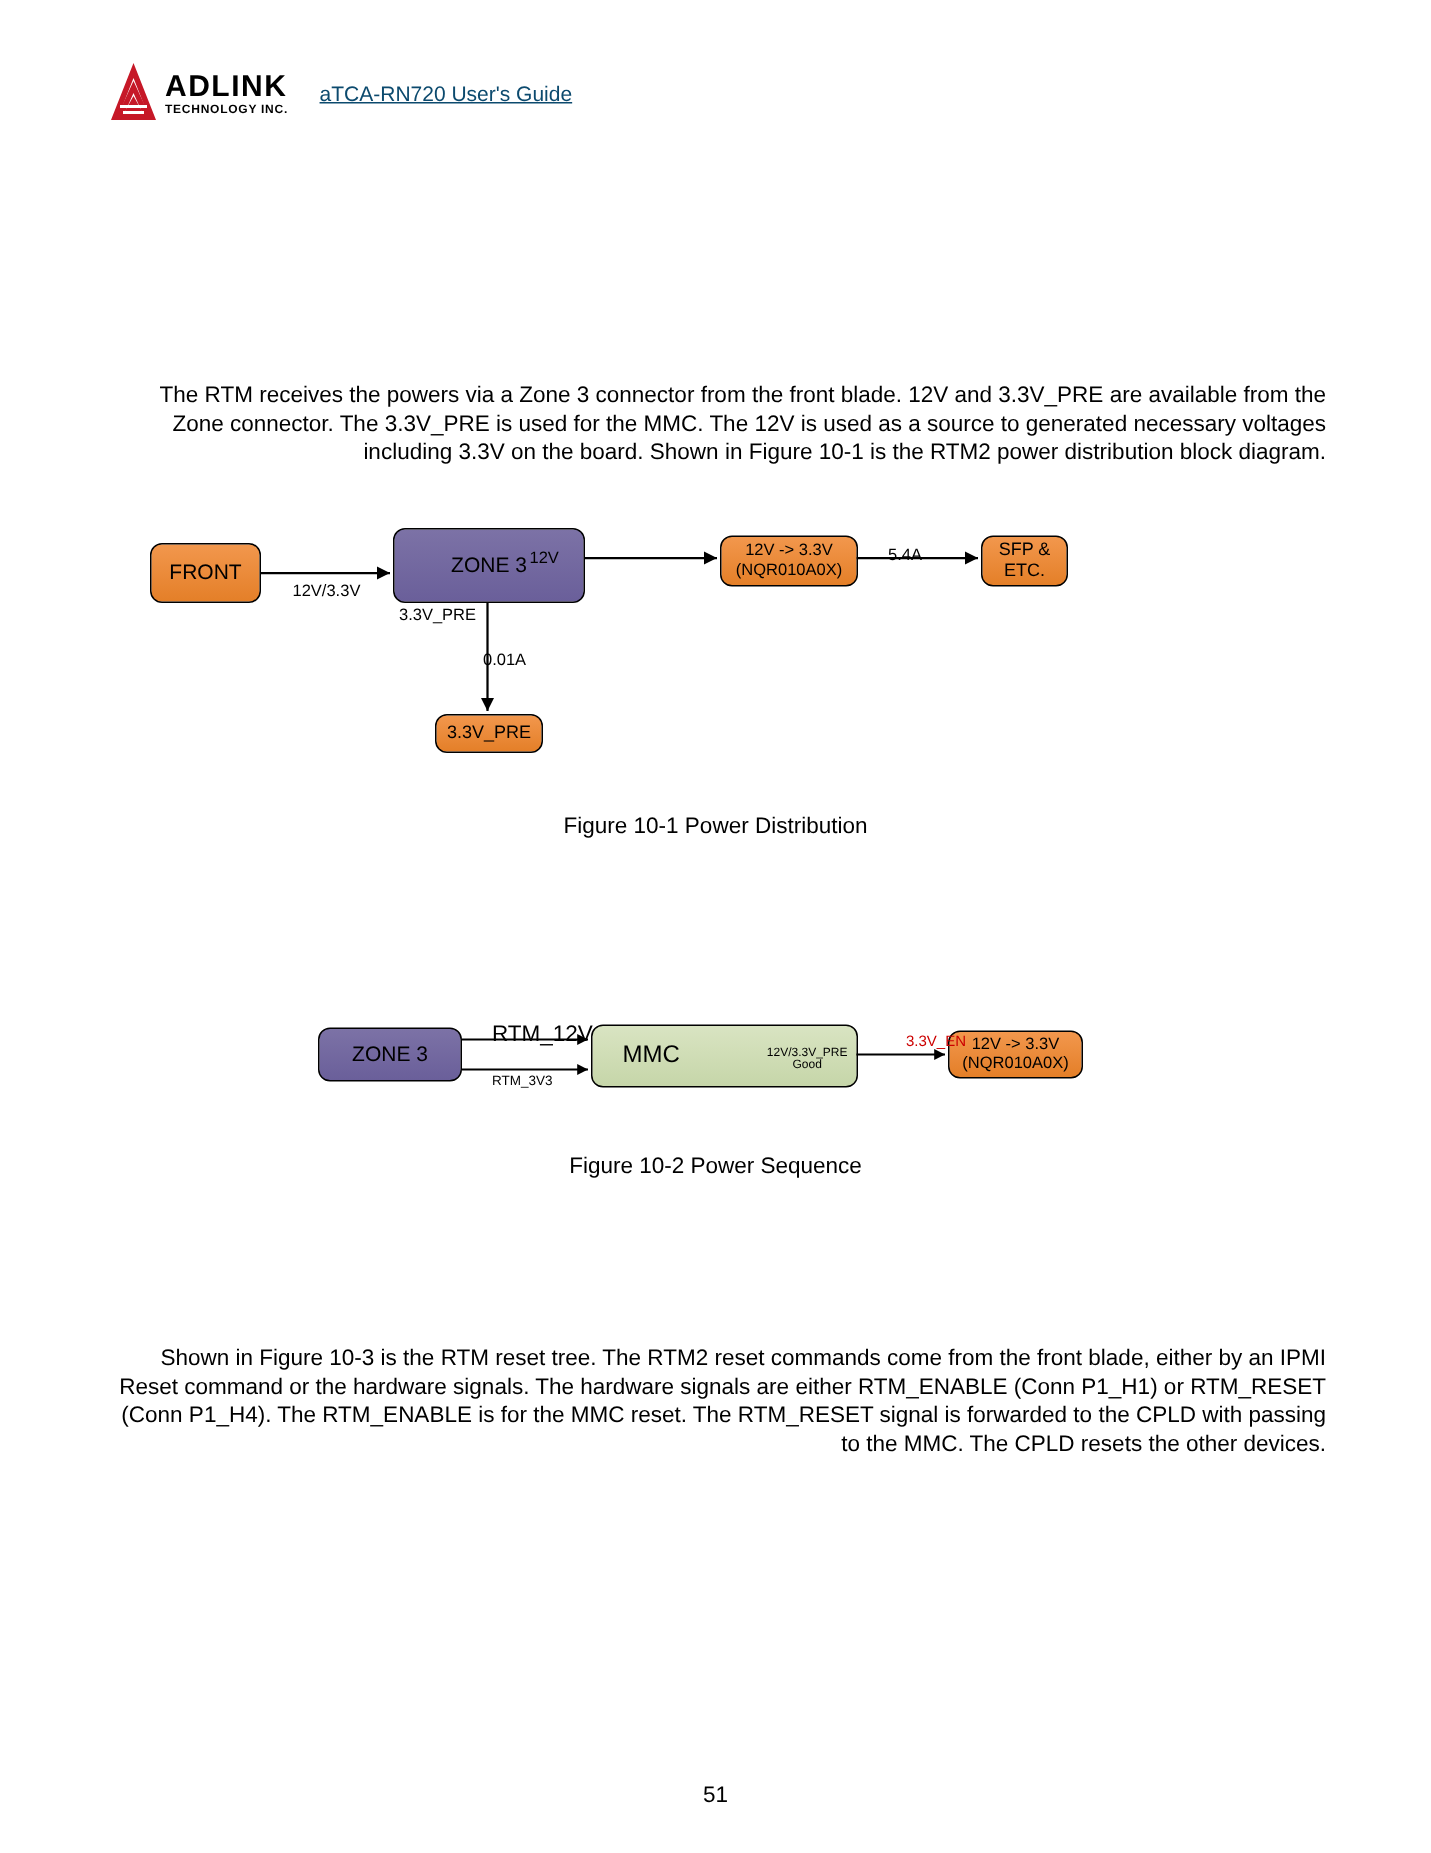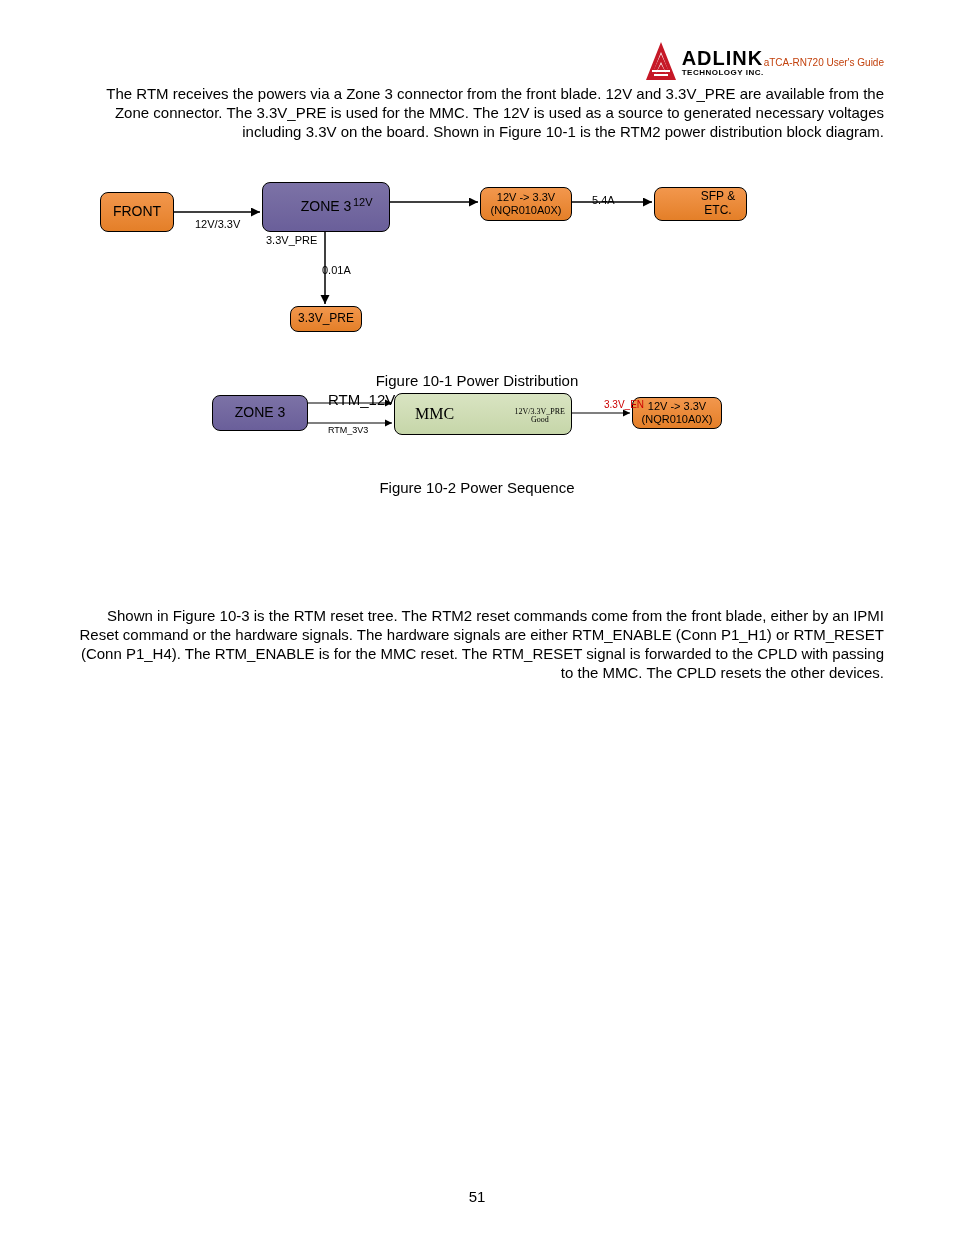--- a/index.html
+++ b/index.html
@@ -10,22 +10,24 @@
     color: #000;
     width: 954px;
     height: 1235px;
     position: relative;
   }
   .page {
     padding: 40px 70px 30px 70px;
   }
   .header {
     display: flex;
-    justify-content: flex-end;
+    justify-content: flex-start;
     align-items: center;
+    margin-bottom: 170px;
+    gap: 21px;
   }
   .logo {
     display: flex;
     align-items: center;
   }
   .logo-mark {
     width: 38px;
     height: 44px;
     margin-right: 2px;
   }
@@ -38,22 +40,23 @@
   }
   .logo-text-sub {
     font-size: 8px;
     font-weight: 900;
     letter-spacing: 0.5px;
     color: #000;
     font-family: Arial Black, Arial, sans-serif;
     margin-top: -2px;
   }
   .header-title {
-    font-size: 10px;
-    color: #c2410c;
+    font-size: 14px;
+    color: #0c4a6e;
+    text-decoration: underline;
   }
   .body-text {
     font-size: 15px;
     line-height: 1.28;
     margin-bottom: 40px;
     text-align: right;
   }
 
   
   .fig1 {
@@ -80,37 +83,37 @@
   }
   .lbl {
     position: absolute;
     font-size: 11px;
     white-space: nowrap;
   }
   .small8 { font-size: 8px; line-height: 1; }
   .caption {
     text-align: center;
     font-size: 15px;
+    margin-bottom: 120px;
   }
   .caption2 {
     text-align: center;
     font-size: 15px;
     margin-bottom: 110px;
   }
 
   
   .fig2 {
     position: relative;
     width: 530px;
     height: 50px;
     margin: 0 auto 40px auto;
   }
   .box-green {
     background: linear-gradient(to bottom, #d9e4c2 0%, #c6d6a9 100%);
-    font-family: Liberation Serif, serif;
   }
 
   .page-num {
     position: absolute;
     bottom: 30px;
     width: 100%;
     left: 0;
     text-align: center;
     font-size: 15px;
   }
@@ -153,21 +156,21 @@
 
       <line x1="471" y1="20" x2="552" y2="20" stroke="#000" stroke-width="1.5" marker-end="url(#ah)"></line>
 
       <line x1="225" y1="50" x2="225" y2="122" stroke="#000" stroke-width="1.5" marker-end="url(#ah)"></line>
     </svg>
 
     <div class="box" style="left:0;top:10px;width:72px;height:38px;font-size:14px;">FRONT</div>
     <div class="box purple" style="left:162px;top:0;width:126px;height:48px;font-size:14px;">ZONE 3</div>
     <div class="box" style="left:380px;top:5px;width:90px;height:32px;font-size:11px;white-space:pre;">12V -&gt; 3.3V
 (NQR010A0X)</div>
-    <div class="box" style="left:554px;top:5px;width:56px;height:32px;font-size:12px;white-space:pre;padding-left:35px;">SFP &amp;
+    <div class="box" style="left:554px;top:5px;width:56px;height:32px;font-size:12px;white-space:pre;">SFP &amp;
 ETC.</div>
     <div class="box" style="left:190px;top:124px;width:70px;height:24px;font-size:12px;">3.3V_PRE</div>
 
     <div class="lbl" style="left:95px;top:36px;">12V/3.3V</div>
     <div class="lbl" style="left:253px;top:14px;">12V</div>
     <div class="lbl" style="left:166px;top:52px;">3.3V_PRE</div>
     <div class="lbl" style="left:222px;top:82px;">0.01A</div>
     <div class="lbl" style="left:492px;top:12px;">5.4A</div>
   </div>
 

